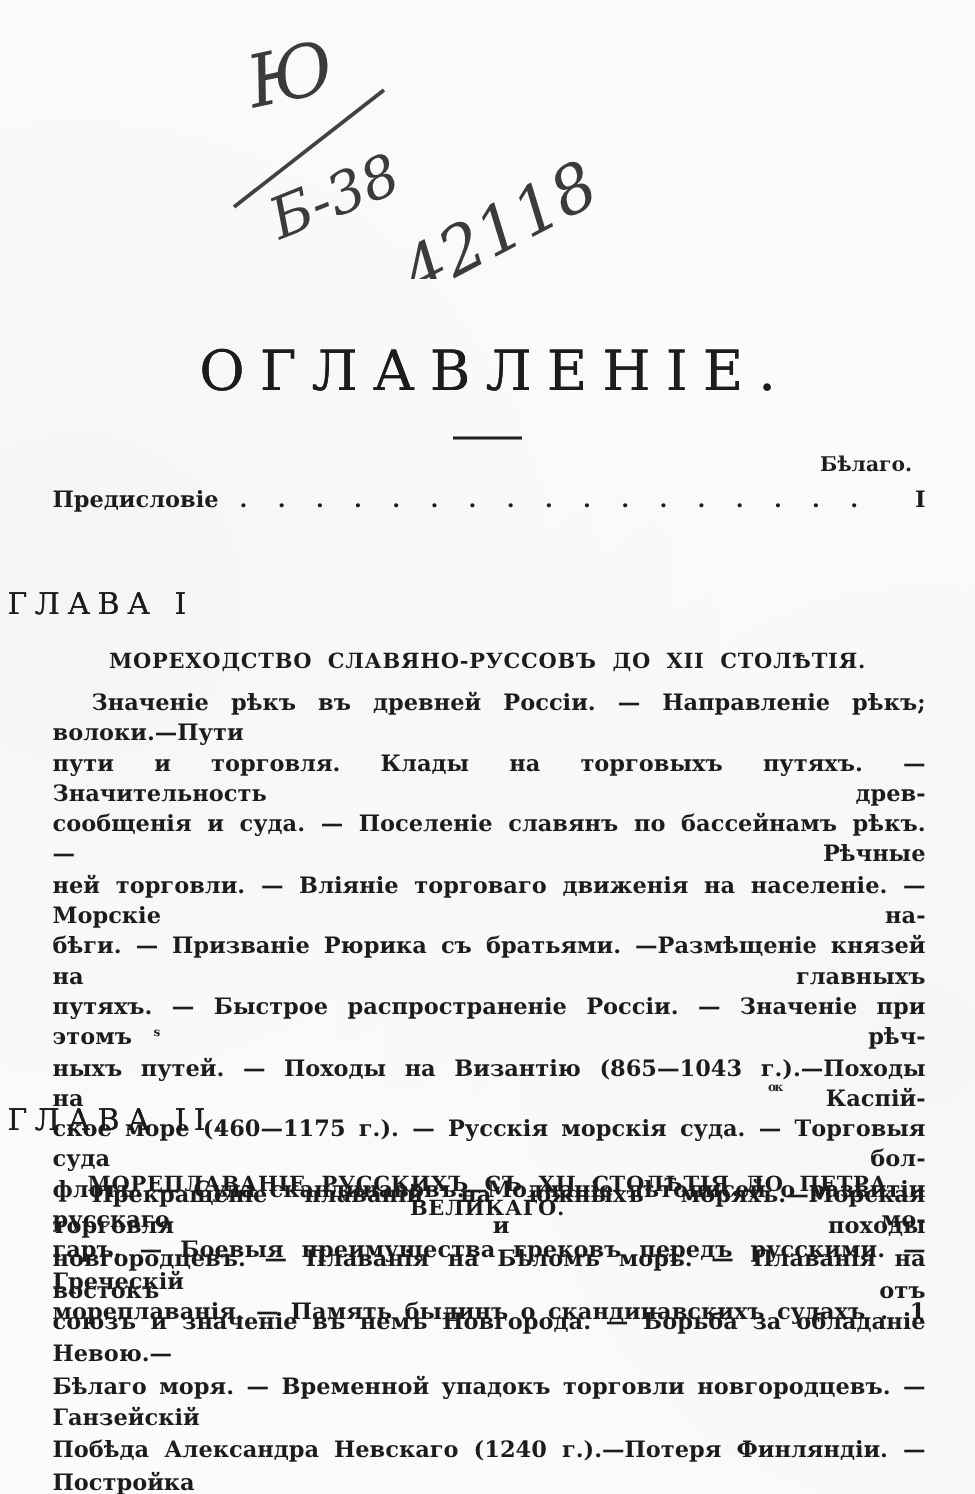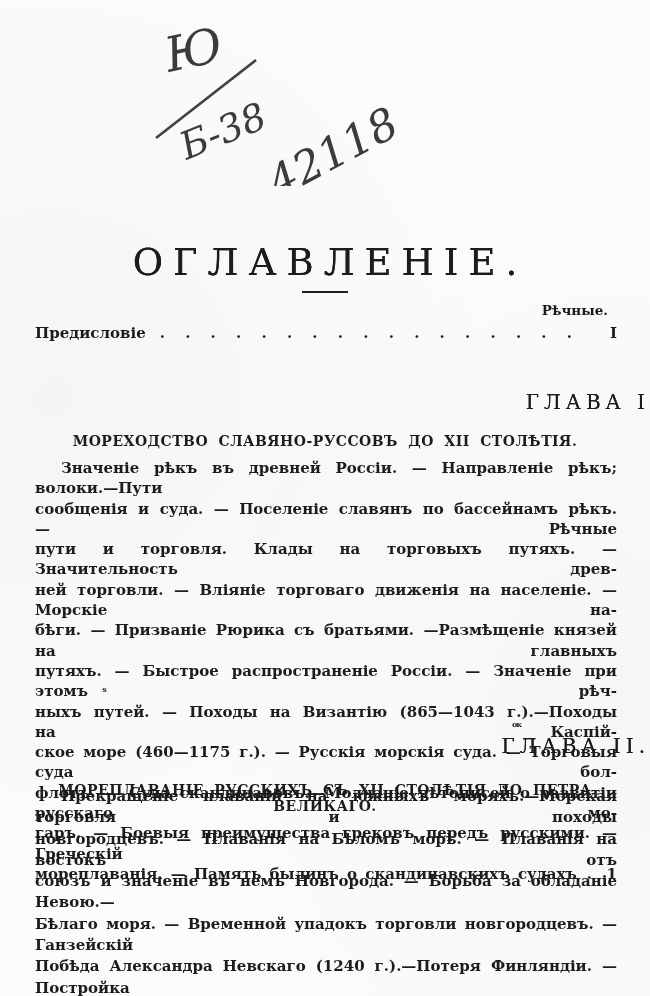--- a/index.html
+++ b/index.html
@@ -15,21 +15,21 @@
       radial-gradient(ellipse at 8% 40%, rgba(0,0,0,0.025), transparent 55%),
       radial-gradient(ellipse at 95% 70%, rgba(0,0,0,0.02), transparent 50%);
   }
   
   .handwriting{position:absolute;left:138px;top:16px;width:310px;height:170px;}
   .handwriting text{
     font-family:"DejaVu Serif",serif;font-style:italic;fill:#23211f;opacity:.88;
   }
   
   .title{
-    position:absolute;top:226px;left:0;right:0;margin:15px;
+    position:absolute;top:226px;left:0;right:0;margin:0;
     text-align:center;font-size:37px;font-weight:normal;
     letter-spacing:10px;text-indent:10px;
     text-shadow:0 0 .4px #1d1c1a;
   }
   .title-rule{
     position:absolute;top:291px;left:302px;width:46px;height:2px;background:#201f1d;
   }
   .stran{
     position:absolute;top:302px;right:42px;font-size:13.5px;font-weight:bold;
   }
@@ -39,21 +39,21 @@
     display:flex;align-items:baseline;font-size:15px;font-weight:bold;
   }
   .preface-row{top:324px;}
   .leader{
     flex:1;overflow:hidden;white-space:nowrap;
     word-spacing:13px;margin:0 10px 0 14px;letter-spacing:1px;
   }
   .pagenum{font-weight:bold;flex:0 0 auto;min-width:14px;text-align:right;}
   
   .chapter-heading{
-    position:absolute;left:0;right:0;margin:0;text-align:right;
+    position:absolute;left:0;right:0;margin:0;text-align:left;
     font-size:20px;font-weight:normal;letter-spacing:5px;text-indent:5px;
     text-shadow:0 0 .4px #1d1c1a;
   }
   .ch1-heading{top:390px;}
   .ch2-heading{top:734px;}
   .chapter-sub{
     position:absolute;left:0;right:0;margin:3px;text-align:center;
     font-size:14px;font-weight:bold;letter-spacing:.5px;word-spacing:5px;
   }
   .ch1-sub{top:430px;}
@@ -82,36 +82,36 @@
 <svg class="handwriting" viewBox="0 0 310 170">
   <line x1="18" y1="122" x2="118" y2="44" stroke="#23211f" stroke-width="2.6" opacity="0.85"></line>
   <text x="28" y="52" font-size="48" transform="rotate(-12 48 40)">Ю</text>
   <text x="40" y="130" font-size="38" transform="rotate(-22 80 115)">Б-38</text>
   <text x="120" y="158" font-size="44" transform="rotate(-28 180 130)">42118</text>
 </svg>
 
 <h1 class="title">ОГЛАВЛЕНІЕ.</h1>
 <div class="title-rule"></div>
 
-<div class="stran">Рѣчные.</div>
+<div class="stran">Бѣлаго.</div>
 
 <div class="toc-row preface-row">
   <span>Предисловіе</span>
   <span class="leader">. . . . . . . . . . . . . . . . . . . .</span>
   <span class="pagenum">I</span>
 </div>
 
 <h2 class="chapter-heading ch1-heading">ГЛАВА I</h2>
 <h3 class="chapter-sub ch1-sub">МОРЕХОДСТВО СЛАВЯНО-РУССОВЪ ДО XII СТОЛѢТІЯ.</h3>
 
 <div class="para ch1-para">
   <div class="lines-box">
       <div class="tline">Значеніе рѣкъ въ древней Россіи. — Направленіе рѣкъ; волоки.—Пути</div>
+      <div class="tline">пути и торговля.  Клады на торговыхъ путяхъ. — Значительность древ-</div>
       <div class="tline">сообщенія и суда. — Поселеніе славянъ по бассейнамъ рѣкъ. — Рѣчные</div>
-      <div class="tline">пути и торговля.  Клады на торговыхъ путяхъ. — Значительность древ-</div>
       <div class="tline">ней торговли. — Вліяніе торговаго движенія на населеніе. — Морскіе на-</div>
       <div class="tline">бѣги. — Призваніе Рюрика съ братьями. —Размѣщеніе князей на главныхъ</div>
       <div class="tline">путяхъ. — Быстрое распространеніе Россіи. — Значеніе при этомъ рѣч-</div>
       <div class="tline">ныхъ путей. — Походы на Византію (865—1043 г.).—Походы на Каспій-</div>
       <div class="tline">ское море (460—1175 г.). — Русскія морскія суда. — Торговыя суда бол-</div>
       <div class="tline">флотъ. — Суда скандинавовъ.—Молчаніе лѣтописей о развитіи русскаго мо-</div>
       <div class="tline">гаръ. — Боевыя преимущества грековъ передъ русскими. — Греческій</div>
     </div>
   <div class="tail-row">
     <span>мореплаванія. — Память былинъ  о скандинавскихъ судахъ</span>

